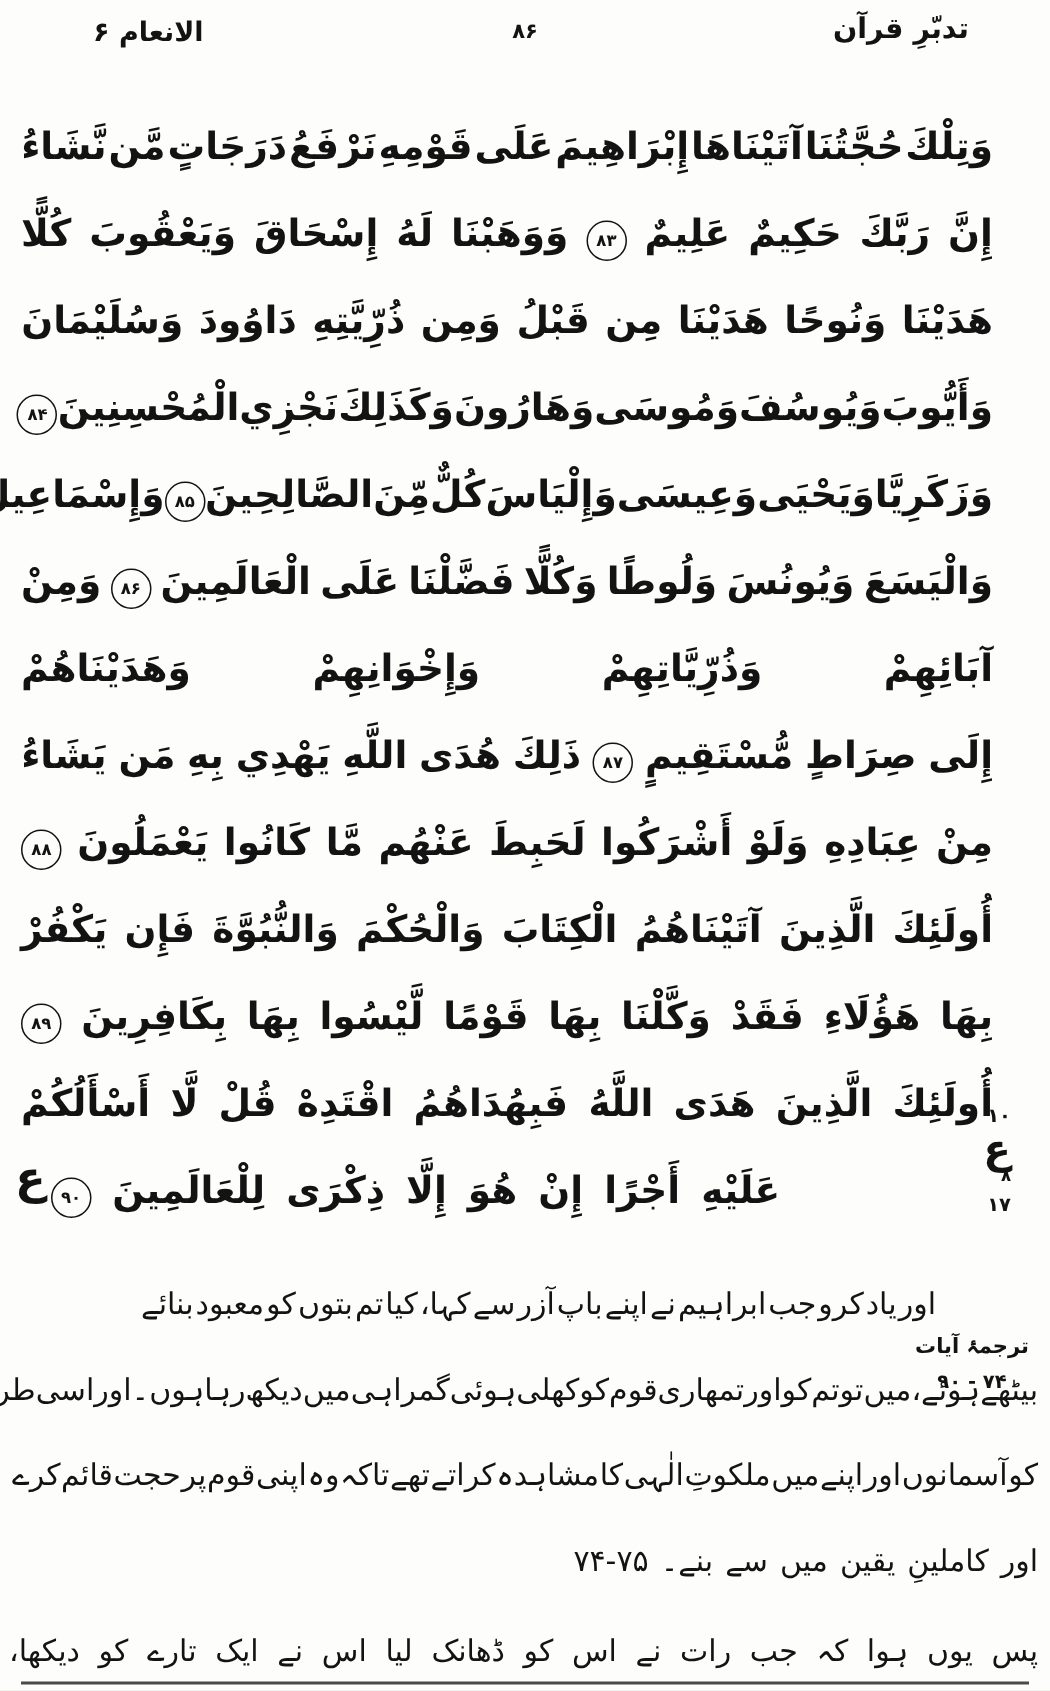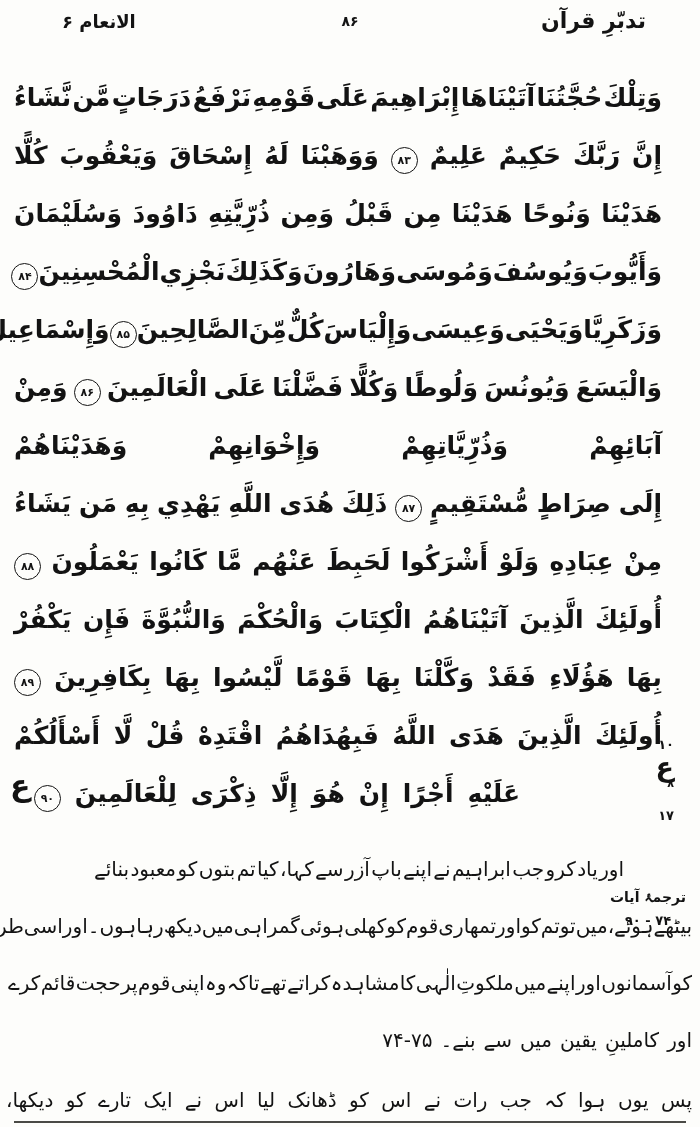--- a/index.html
+++ b/index.html
@@ -2,42 +2,42 @@
 <html lang="ur" dir="rtl"><head>
 <meta charset="utf-8">
 <style>
   html,body { margin:0; padding:0; background:#e8e8e4; }
   .page {
     position:relative; width:700px; height:1127px; margin:0 auto;
     background:#fdfdfb; color:#131313; overflow:hidden;
     font-family:"DejaVu Sans", sans-serif; direction:rtl;
   }
   
-  .hdr-right  { position:absolute; top:8px;  right:54px; font-size:22px; font-weight:bold; }
+  .hdr-right  { position:absolute; top:8px;  right:54px; font-size:19px; font-weight:bold; }
   .hdr-center { position:absolute; top:13px; left:50%; transform:translateX(-50%); font-size:14px; font-weight:bold; }
   .hdr-left   { position:absolute; top:11px; left:14px; font-size:18px; font-weight:bold;margin-left:48px; }
   
   .quran { position:absolute; top:68px; right:38px; width:648px; }
   .q-line {
     display:flex; justify-content:space-between; align-items:center;
     direction:rtl; height:58px; font-size:25px; font-weight:bold; white-space:nowrap;
   }
   .q-line .w { flex:0 0 auto; }
   .q-last { justify-content:center; gap:14px; width:470px; margin-right:150px; }
   .ayah-circle {
     display:inline-flex; align-items:center; justify-content:center;
     width:25px; height:25px; border:1.5px solid #131313; border-radius:50%;
     font-size:11px; font-weight:bold; flex:0 0 auto; line-height:1;margin-top:11px;
   }
   
   .ruku-col { position:absolute; top:738px; right:26px; width:44px; text-align:right; line-height:1; }
   .ruku-top    { font-size:13px; font-weight:bold; }
   .ruku-ayn    { font-size:27px; font-weight:bold; margin-top:2px; }
   .ruku-small  { font-size:11px; font-weight:bold; margin-top:-2px; }
-  .ruku-bottom { font-size:13px; font-weight:bold; margin-top:20px; }
+  .ruku-bottom { font-size:13px; font-weight:bold; margin-top:8px; }
   .left-ruku { position:absolute; top:768px; left:10px; font-size:30px; font-weight:bold; }
   .tarjuma { position:absolute; top:889px; right:12px; width:80px; text-align:center; font-weight:bold; direction:rtl; }
   .tarjuma-label { font-size:14px; }
   .tarjuma-range { font-size:13px; margin-top:8px; }
   
   .urdu { position:absolute; top:840px; right:8px; width:598px; }
   .u-line {
     display:flex; justify-content:space-between; align-items:center;
     direction:rtl; height:57px; font-size:20px; white-space:nowrap;
   }

